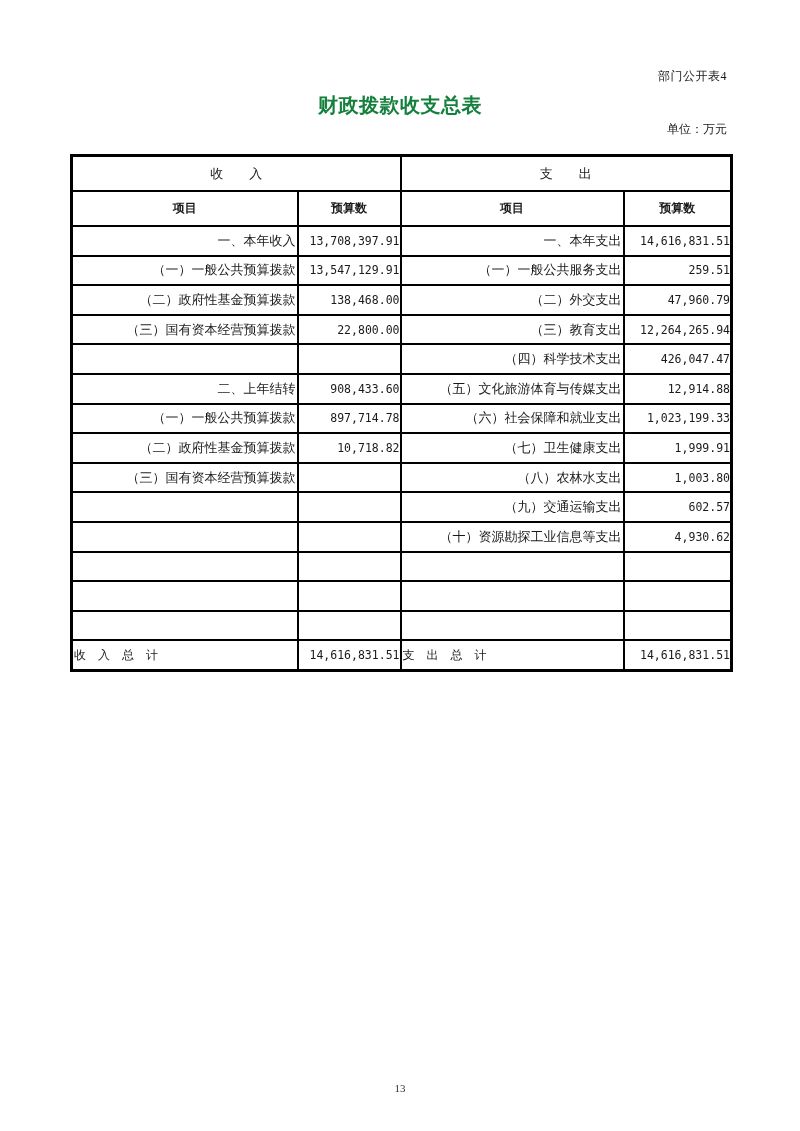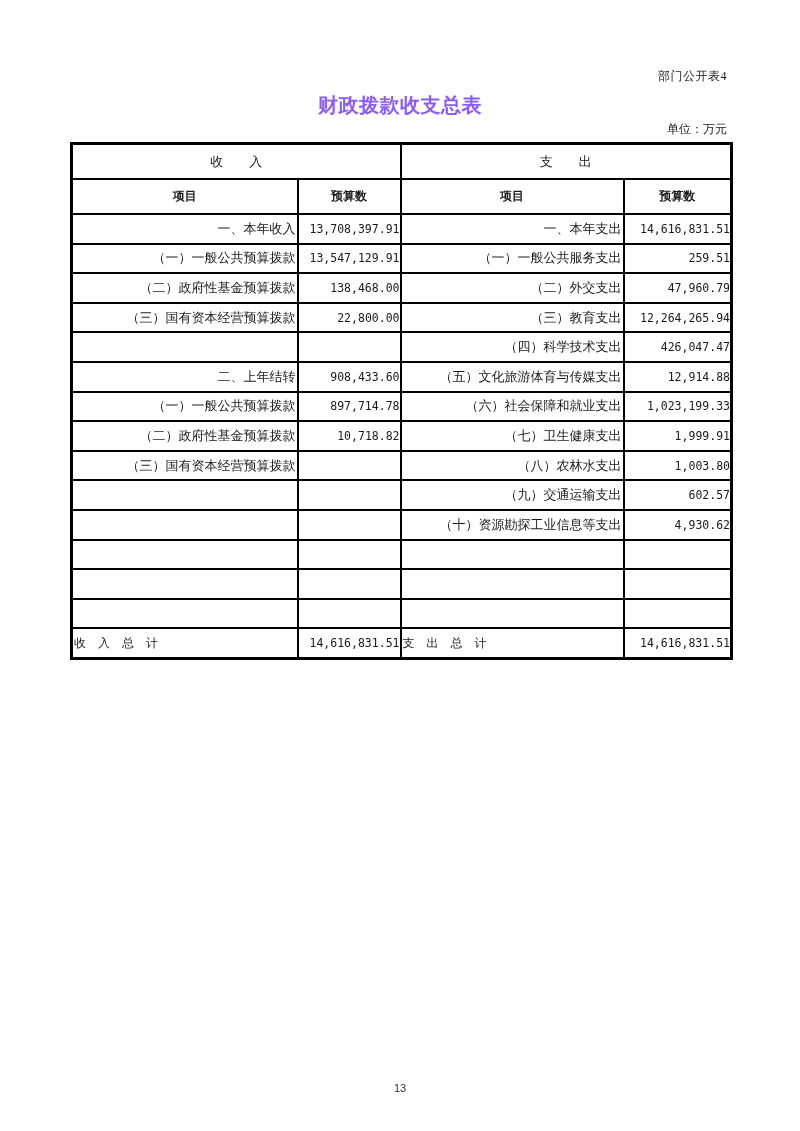--- a/index.html
+++ b/index.html
@@ -8,27 +8,27 @@
     font-family: "Liberation Serif", "DejaVu Serif", serif;
     color: #1a1a1a;
   }
   .doc-label {
     position: absolute; top: 68px; right: 73px;
     font-size: 12px; letter-spacing: 0.5px;
   }
   .page-title {
     position: absolute; top: 92px; left: 0; width: 100%;
     text-align: center; font-family: "Liberation Sans", "DejaVu Sans", sans-serif;
-    font-weight: bold; font-size: 20px; letter-spacing: 0.5px; color: #8b5cf6;
+    font-weight: bold; font-size: 20px; letter-spacing: 0.5px; color: #15803d;
   }
   .unit-label {
     position: absolute; top: 121px; right: 73px; font-size: 12px;
   }
   table.budget-table {
-    position: absolute; top: 142px; left: 70px; width: 660px;
+    position: absolute; top: 154px; left: 70px; width: 660px;
     border-collapse: collapse; table-layout: fixed;
     border: 3px solid #000;
   }
   table.budget-table th, table.budget-table td {
     border: 2px solid #000; overflow: hidden; white-space: nowrap;
   }
   tr.section-header-row th {
     height: 31px; font-size: 13px; font-weight: normal; text-align: center;
     vertical-align: middle;
   }
@@ -45,21 +45,21 @@
     vertical-align: middle;
     font-family: "DejaVu Sans Mono", "Liberation Mono", monospace;
   }
   tr.total-row td.total-label {
     height: 26px; font-size: 12px; text-align: left; vertical-align: middle;
   }
   tr.total-row td.amount-cell { height: 26px; }
   .page-number {
     position: absolute; top: 1082px; left: 0; width: 100%;
     text-align: center; font-size: 11px; color: #333;
-    font-family: Liberation Sans, sans-serif;
+    font-family: Liberation Serif, serif;
   }
 </style>
 </head>
 <body>
 
 <div class="doc-label">部门公开表4</div>
 <div class="page-title">财政拨款收支总表</div>
 <div class="unit-label">单位：万元</div>
 
 <table class="budget-table">

